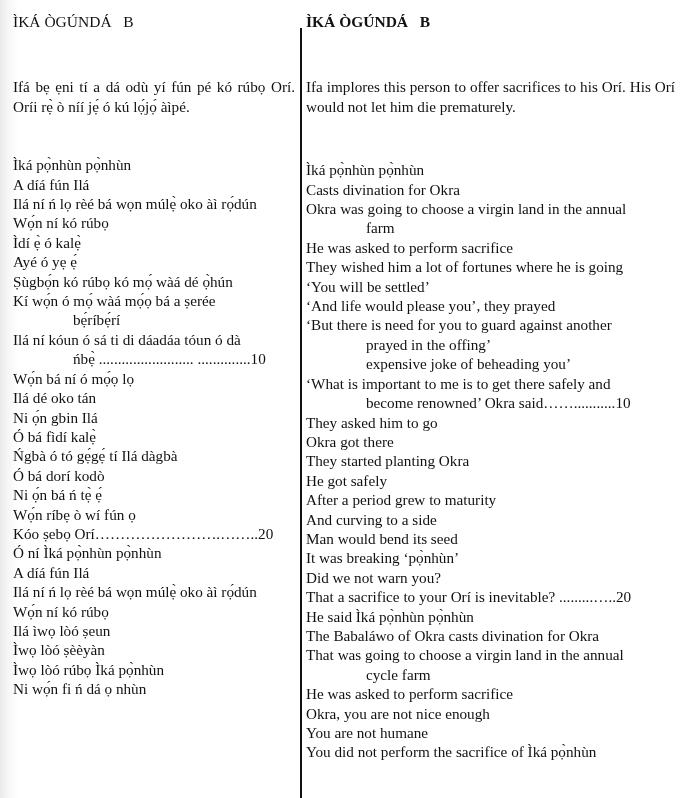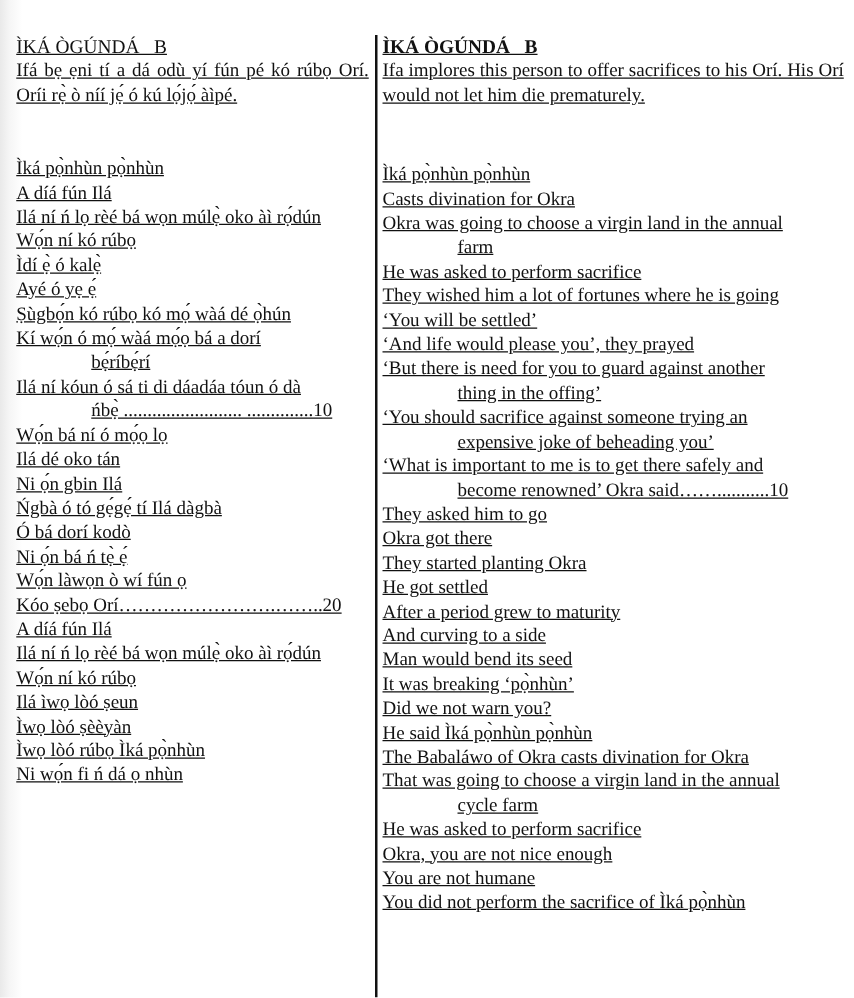--- a/index.html
+++ b/index.html
@@ -4,32 +4,32 @@
 <style>
   html, body { margin: 0; padding: 0; }
   body {
     width: 683px; height: 798px; overflow: hidden;
     background: linear-gradient(to right, #e9e9e9 0px, #f6f6f6 8px, #ffffff 18px, #ffffff 100%);
     font-family: "Liberation Serif", "DejaVu Serif", serif;
     color: #111;
     position: relative;
   }
   .col {
-    position: absolute; top: 28px;
-    font-size: 15.2px; line-height: 19.4px; text-decoration: underline;
+    position: absolute; top: 12px;
+    font-size: 15.2px; line-height: 19.4px;
   }
   .col-left { left: 13px; width: 282px; }
   .col-right { left: 306px; width: 369px; }
   .divider {
     position: absolute; left: 300px; top: 28px; bottom: 0;
     width: 2px; background: #111;
   }
   .title { font-size: 15.5px; white-space: pre; }
   .col-right .title { font-weight: bold; }
-  .intro { text-align: justify; }
+  .intro { text-align: justify; margin-top: 46px; }
   .spacer { height: 39px; }
   .col-right .spacer { height: 44px; }
   .line { white-space: nowrap; }
   .line.wrap {
     white-space: normal;
     text-align: justify; text-align-last: left;
   }
   .line .cont { display: block; padding-left: 60px; text-align: center; }
 </style>
 </head>
@@ -42,30 +42,32 @@
   <div class="intro">Ifá bẹ ẹni tí a dá odù yí fún pé kó rúbọ Orí. Oríi rẹ̀ ò níí jẹ́ ó kú lọ́jọ́ àìpé.</div>
   <div class="spacer"></div>
   <div id="left-lines">
       <div class="line"><span>Ìká pọ̀nhùn pọ̀nhùn</span></div>
       <div class="line"><span>A díá fún Ilá</span></div>
       <div class="line"><span>Ilá ní ń lọ rèé bá wọn múlẹ̀ oko àì rọ́dún</span></div>
       <div class="line"><span>Wọ́n ní kó rúbọ</span></div>
       <div class="line"><span>Ìdí ẹ̀ ó kalẹ̀</span></div>
       <div class="line"><span>Ayé ó yẹ ẹ́</span></div>
       <div class="line"><span>Ṣùgbọ́n kó rúbọ kó mọ́ wàá dé ọ̀hún</span></div>
-      <div class="line wrap"><span>Kí wọ́n ó mọ́ wàá mọ́ọ  bá a dorí</span><span class="cont">bẹ́ríbẹ́rí</span></div>
+      <div class="line wrap"><span>Kí wọ́n ó mọ́ wàá mọ́ọ  bá a ṣerée</span><span class="cont">bẹ́ríbẹ́rí</span></div>
       <div class="line wrap"><span>Ilá ní kóun ó sá ti di dáadáa tóun ó dà</span><span class="cont">ńbẹ̀ ......................... ..............10</span></div>
       <div class="line"><span>Wọ́n bá ní ó mọ́ọ  lọ</span></div>
       <div class="line"><span>Ilá dé oko tán</span></div>
       <div class="line"><span>Ni ọ́n gbin Ilá</span></div>
+      <div class="line"><span>Ó bá fìdí kalẹ̀</span></div>
       <div class="line"><span>Ńgbà ó tó gẹ́gẹ́ tí Ilá dàgbà</span></div>
       <div class="line"><span>Ó bá dorí kodò</span></div>
       <div class="line"><span>Ni ọ́n bá ń tẹ̀ ẹ́</span></div>
-      <div class="line"><span>Wọ́n làwọn ò wí fún ọ</span></div>
+      <div class="line"><span>Wọ́n ríbẹ ò wí fún ọ</span></div>
       <div class="line"><span>Kóo ṣebọ Orí…………………….……..20</span></div>
+      <div class="line"><span>Ó ní Ìká pọ̀nhùn pọ̀nhùn</span></div>
       <div class="line"><span>A díá fún Ilá</span></div>
       <div class="line"><span>Ilá ní ń lọ rèé bá wọn múlẹ̀ oko àì rọ́dún</span></div>
       <div class="line"><span>Wọ́n ní kó rúbọ</span></div>
       <div class="line"><span>Ilá ìwọ lòó ṣeun</span></div>
       <div class="line"><span>Ìwọ lòó ṣèèyàn</span></div>
       <div class="line"><span>Ìwọ lòó rúbọ Ìká pọ̀nhùn</span></div>
       <div class="line"><span>Ni wọ́n fi ń dá ọ nhùn</span></div>
     </div>
 </div>
 
@@ -74,32 +76,33 @@
   <div class="intro">Ifa implores this person to offer sacrifices to his Orí. His Orí would not let him die prematurely.</div>
   <div class="spacer"></div>
   <div id="right-lines">
       <div class="line"><span>Ìká pọ̀nhùn pọ̀nhùn</span></div>
       <div class="line"><span>Casts divination for Okra</span></div>
       <div class="line wrap"><span>Okra was going to choose a virgin land in the annual</span><span class="cont">farm</span></div>
       <div class="line"><span>He was asked to perform sacrifice</span></div>
       <div class="line"><span>They wished him a lot of fortunes where he is going</span></div>
       <div class="line"><span>‘You will be settled’</span></div>
       <div class="line"><span>‘And life would please you’, they prayed</span></div>
-      <div class="line wrap"><span>‘But there is need for you to guard against another</span><span class="cont">thing in the offing’</span></div>
-      <div class="line wrap"><span>‘You should sacrifice against someone trying an</span><span class="cont">expensive joke of beheading you’</span></div>
+      <div class="line wrap"><span>‘But there is need for you to guard against another</span><span class="cont">prayed in the offing’</span></div>
+      <div class="line wrap"><span class="cont">expensive joke of beheading you’</span></div>
       <div class="line wrap"><span>‘What is important to me is to get there safely and</span><span class="cont">become renowned’ Okra said……...........10</span></div>
       <div class="line"><span>They asked him to go</span></div>
       <div class="line"><span>Okra got there</span></div>
       <div class="line"><span>They started planting Okra</span></div>
-      <div class="line"><span>He got settled</span></div>
+      <div class="line"><span>He got safely</span></div>
       <div class="line"><span>After a period grew to maturity</span></div>
       <div class="line"><span>And curving to a side</span></div>
       <div class="line"><span>Man would bend its seed</span></div>
       <div class="line"><span>It was breaking ‘pọ̀nhùn’</span></div>
       <div class="line"><span>Did we not warn you?</span></div>
+      <div class="line"><span>That a sacrifice to your Orí is inevitable? .........…..20</span></div>
       <div class="line"><span>He said Ìká pọ̀nhùn pọ̀nhùn</span></div>
       <div class="line"><span>The Babaláwo of Okra casts divination for Okra</span></div>
       <div class="line wrap"><span>That was going to choose a virgin land in the annual</span><span class="cont">cycle farm</span></div>
       <div class="line"><span>He was asked to perform sacrifice</span></div>
       <div class="line"><span>Okra, you are not nice enough</span></div>
       <div class="line"><span>You are not humane</span></div>
       <div class="line"><span>You did not perform the sacrifice of Ìká pọ̀nhùn</span></div>
     </div>
 </div>
 

